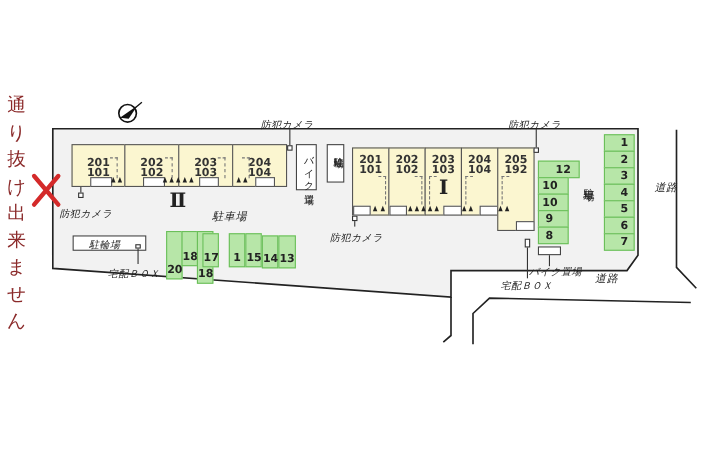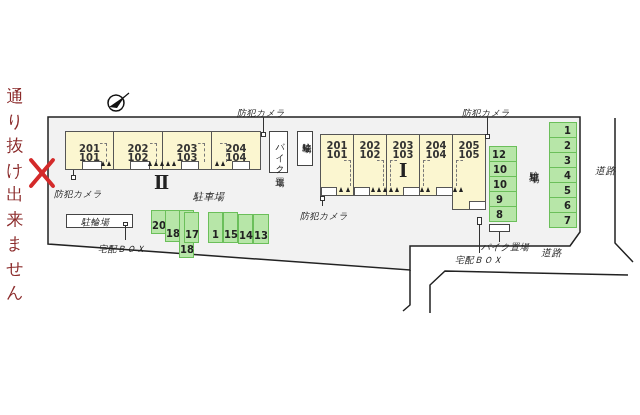--- a/index.html
+++ b/index.html
@@ -113,21 +113,21 @@
 
 <div class="lbl" style="left:193px;top:190px;font-size:10px">駐車場</div>
 
 <div class="box" style="left:66px;top:214px;width:67px;height:14px">
   <div class="lbl" style="left:14px;top:1px">駐輪場</div>
 </div>
 <div class="cam" style="left:123px;top:222px;width:5px;height:4px"></div>
 <div class="abs" style="left:125px;top:226px;width:1px;height:14px;background:#333"></div>
 <div class="lbl" style="left:98px;top:243px">宅配ＢＯＸ</div>
 
-<div class="stall h" style="left:151px;top:210px;width:15px;height:24px">
+<div class="stall h" style="left:151px;top:210px;width:15px;height:44px">
     <span>20</span>
   </div>
 <div class="stall h" style="left:165px;top:210px;width:15px;height:32px">
     <span>18</span>
   </div>
 <div class="stall h" style="left:179px;top:210px;width:15px;height:48px">
     <span>18</span>
   </div>
 <div class="stall h" style="left:184px;top:212px;width:15px;height:31px">
     <span>17</span>
@@ -155,21 +155,21 @@
 </div>
 <div class="unit" style="left:386px;top:134px;width:34px;height:62px">
   <div class="num" style="top:6px"><span>203</span><br><span>103</span></div>
   <div class="step" style="left:16px;width:17px"></div>
 </div>
 <div class="unit" style="left:419px;top:134px;width:34px;height:62px">
   <div class="num" style="top:6px"><span>204</span><br><span>104</span></div>
   <div class="step" style="left:16px;width:17px"></div>
 </div>
 <div class="unit" style="left:452px;top:134px;width:34px;height:76px">
-  <div class="num" style="top:6px"><span>205</span><br><span>105</span></div>
+  <div class="num" style="top:6px"><span>205</span><br><span>192</span></div>
   <div class="step" style="left:16px;width:17px"></div>
 </div>
 
 <div class="dash" style="left:344px;top:160px;width:6px;height:25px"></div>
 <div class="dash" style="left:377px;top:160px;width:6px;height:25px"></div>
 <div class="dash" style="left:390px;top:160px;width:6px;height:25px;border-right:none;border-left:1px dashed #777"></div>
 <div class="dash" style="left:423px;top:160px;width:6px;height:25px;border-right:none;border-left:1px dashed #777"></div>
 <div class="dash" style="left:456px;top:160px;width:6px;height:25px;border-right:none;border-left:1px dashed #777"></div>
 
 <div class="dot" style="left:339px;top:187px"></div>
@@ -185,21 +185,21 @@
 <div class="dot" style="left:459px;top:187px"></div>
 <div class="roman" style="left:399px;top:160px">Ⅰ</div>
 
 <div class="cam" style="left:320px;top:196px"></div>
 <div class="abs" style="left:322px;top:201px;width:1px;height:5px;background:#333"></div>
 <div class="lbl" style="left:300px;top:210px">防犯カメラ</div>
 <div class="cam" style="left:485px;top:134px"></div>
 <div class="abs" style="left:487px;top:117px;width:1px;height:17px;background:#333"></div>
 <div class="lbl" style="left:462px;top:107px">防犯カメラ</div>
 
-<div class="stall v" style="left:489px;top:146px;width:28px;height:16px;line-height:15px;text-align:left;padding-left:2px"><span>12</span></div>
+<div class="stall v" style="left:489px;top:146px;width:38px;height:16px;line-height:15px;text-align:left;padding-left:15px"><span>12</span></div>
 <div class="stall v" style="left:489px;top:161px;width:28px;height:16px;line-height:15px;text-align:left;padding-left:3px"><span>10</span></div>
 <div class="stall v" style="left:489px;top:176px;width:28px;height:16px;line-height:15px;text-align:left;padding-left:3px"><span>10</span></div>
 <div class="stall v" style="left:489px;top:191px;width:28px;height:16px;line-height:15px;text-align:left;padding-left:6px"><span>9</span></div>
 <div class="stall v" style="left:489px;top:206px;width:28px;height:16px;line-height:15px;text-align:left;padding-left:6px"><span>8</span></div>
 
 <div class="box" style="left:489px;top:224px;width:21px;height:8px"></div>
 <div class="abs" style="left:499px;top:232px;width:1px;height:10px;background:#333"></div>
 <div class="lbl" style="left:481px;top:241px">バイク置場</div>
 
 <div class="cam" style="left:477px;top:217px;width:5px;height:8px"></div>

